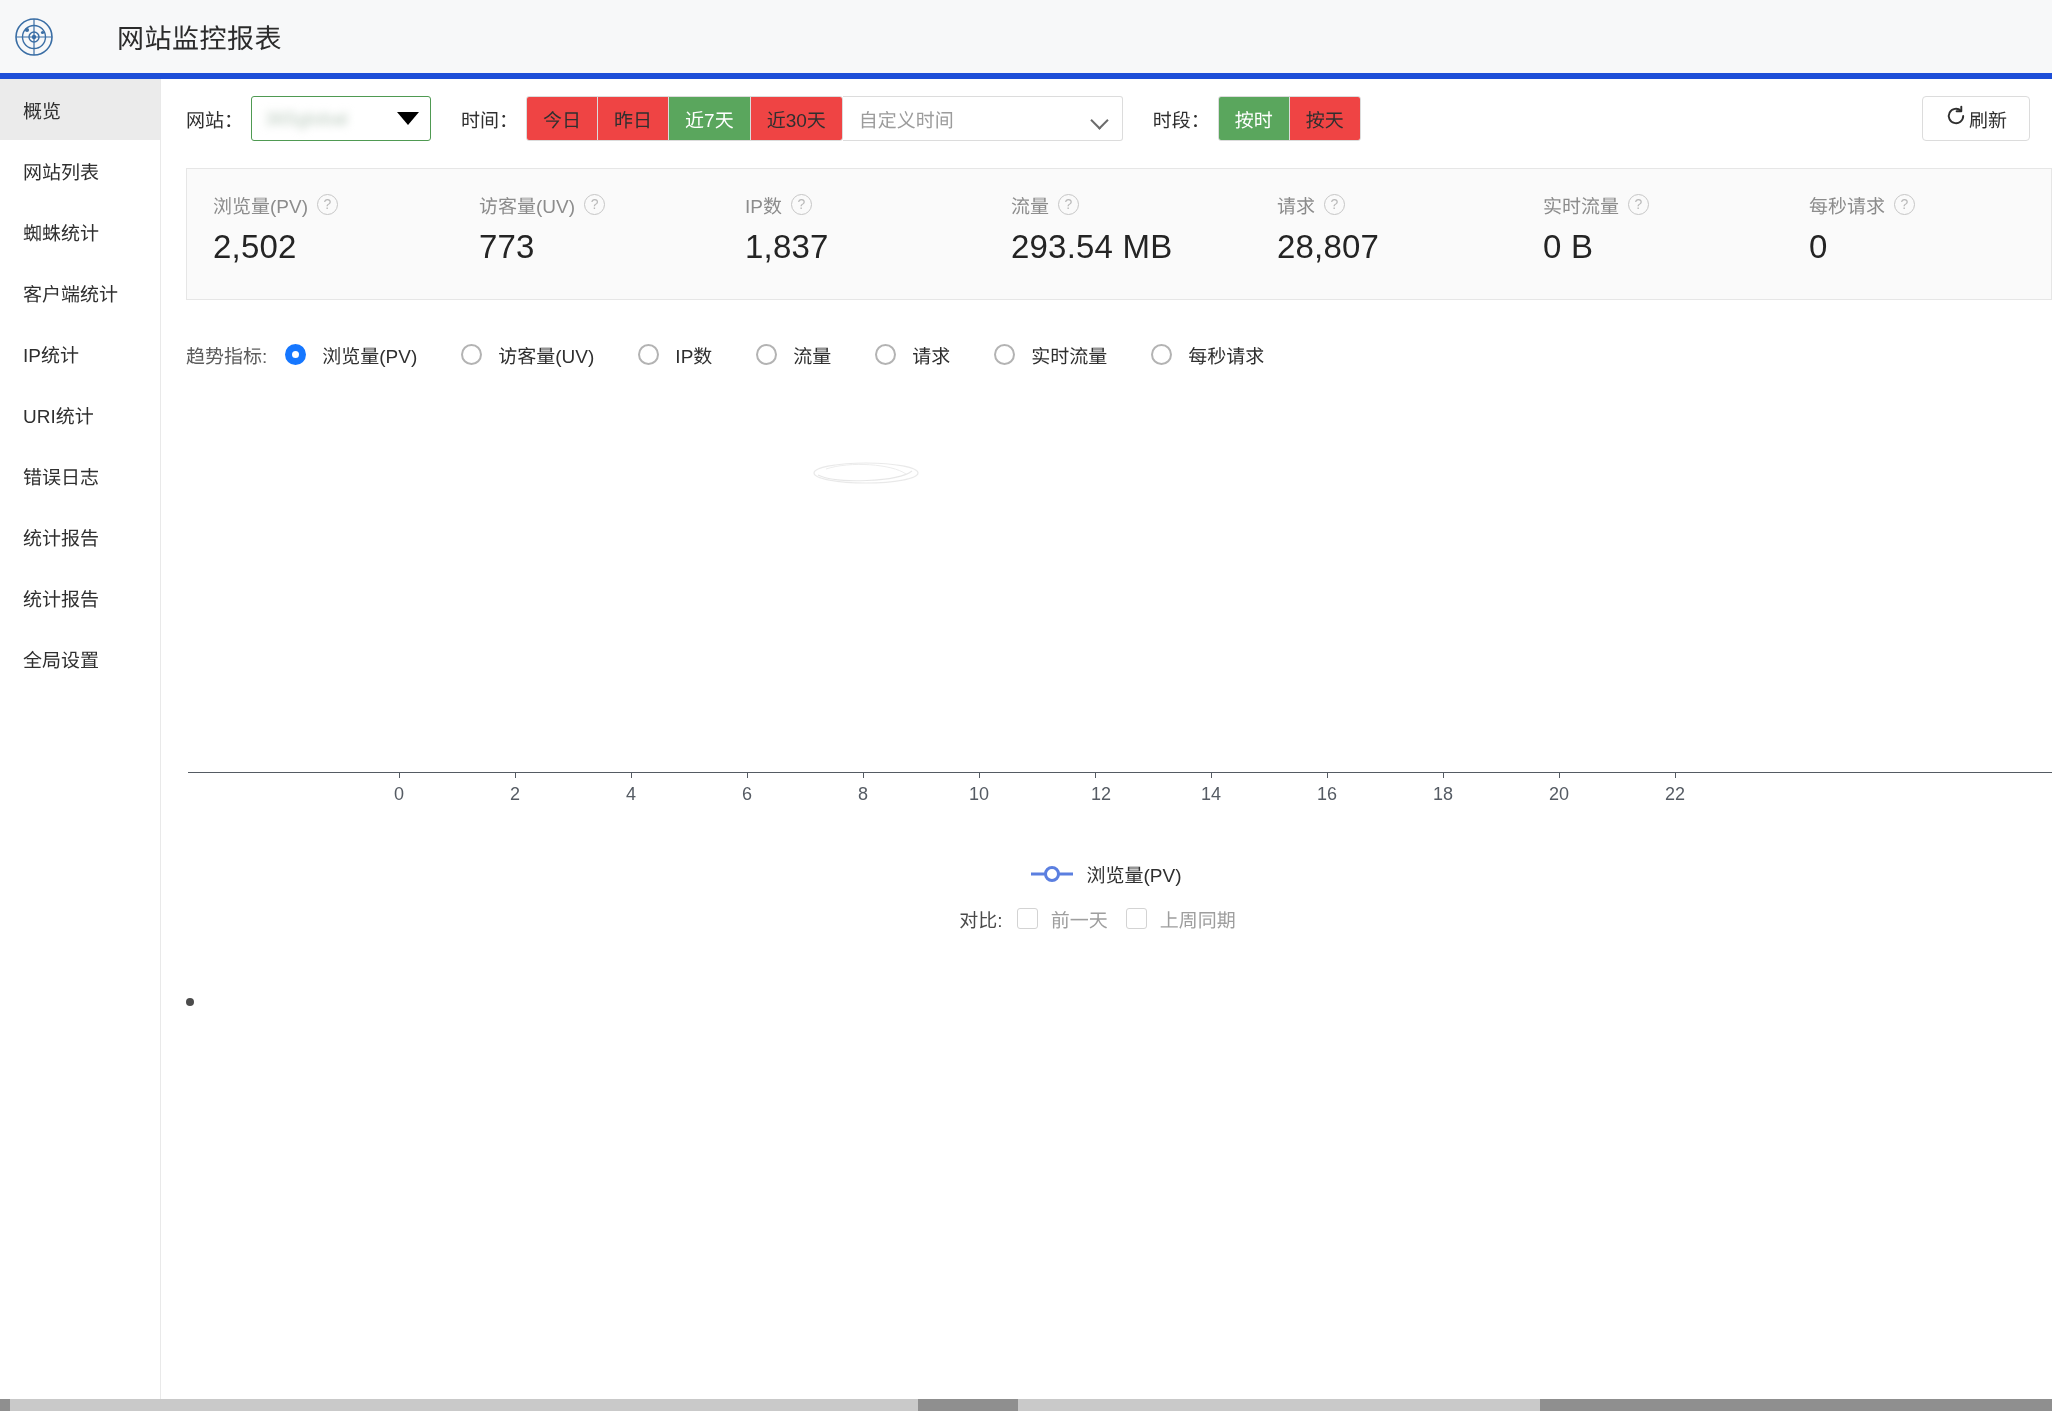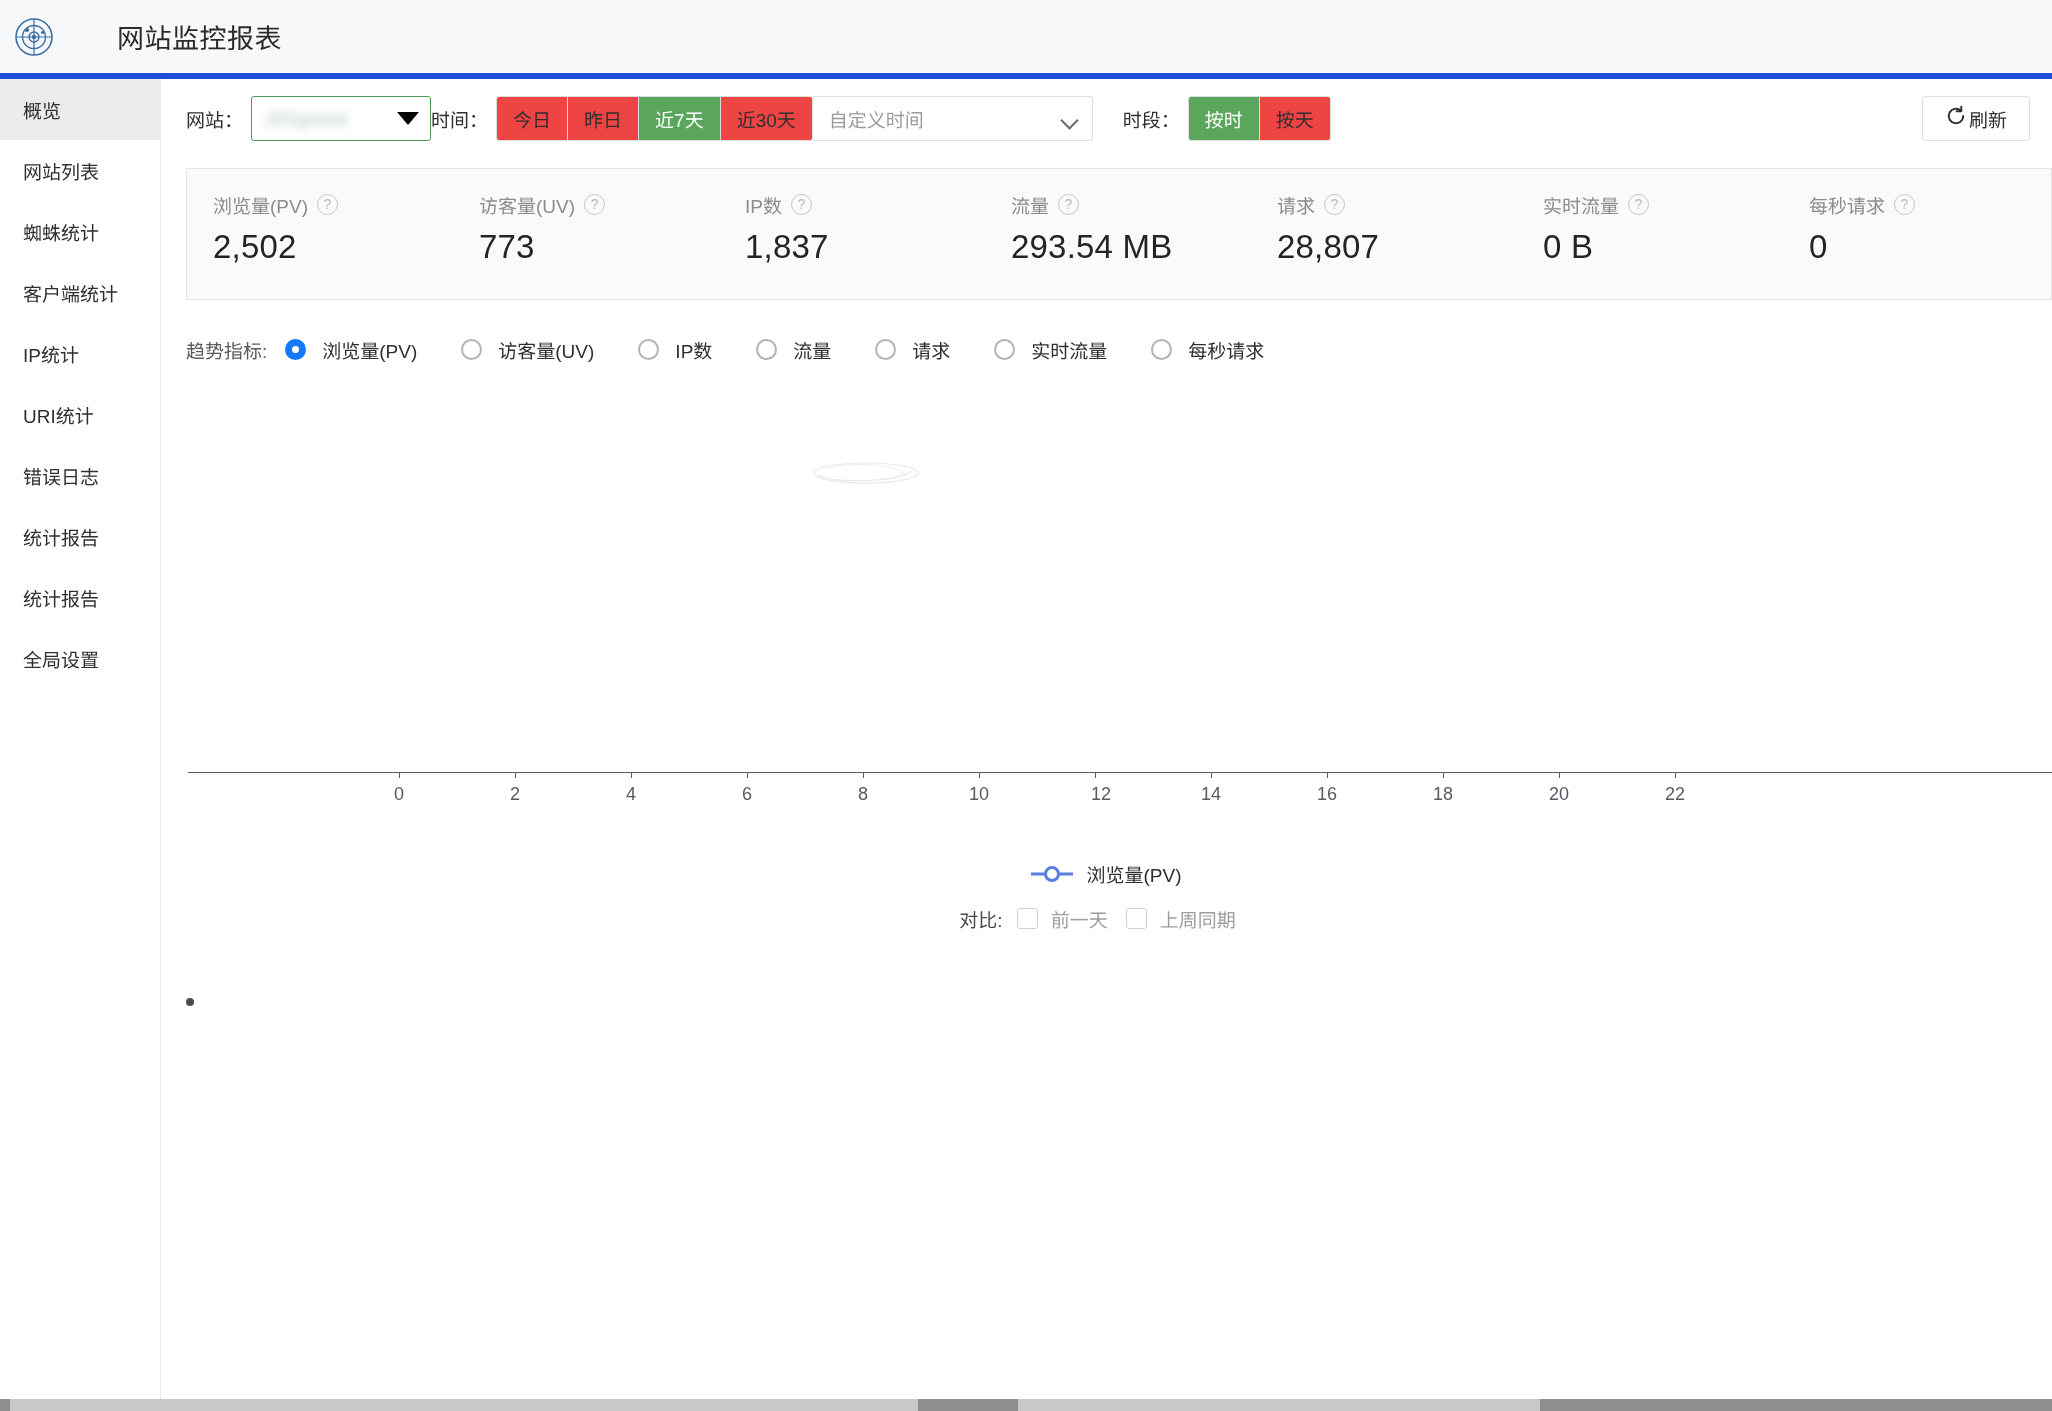--- a/index.html
+++ b/index.html
@@ -211,21 +211,21 @@
   .stat-value {
     font-size: 33px;
     color: #242424;
     white-space: nowrap;
     letter-spacing: 0.2px;
   }
 
   
   .trend-row {
     display: flex;
-    align-items: flex-start;
+    align-items: flex-end;
     margin: 36px 0 0 25px;
     height: 32px;
     white-space: nowrap;
   }
   .trend-label {
     font-size: 19px;
     color: #5c5c5c;
     margin-right: 18px;
   }
   .radio-item {
@@ -423,21 +423,21 @@
 
   <main class="main">
 
     <div class="toolbar">
       <span class="tb-label">网站：</span>
       <div class="site-select">
         <span class="site-value">365global</span>
         <span class="caret-solid"></span>
       </div>
 
-      <span class="tb-label" style="">时间：</span>
+      <span class="tb-label" style="margin-left:30px;">时间：</span>
       <div class="seg-group">
         <div class="seg-btn">今日</div>
         <div class="seg-btn">昨日</div>
         <div class="seg-btn active">近7天</div>
         <div class="seg-btn">近30天</div>
       </div>
       <div class="date-input">
         <span class="date-ph">自定义时间</span>
         <span class="chev"></span>
       </div>

